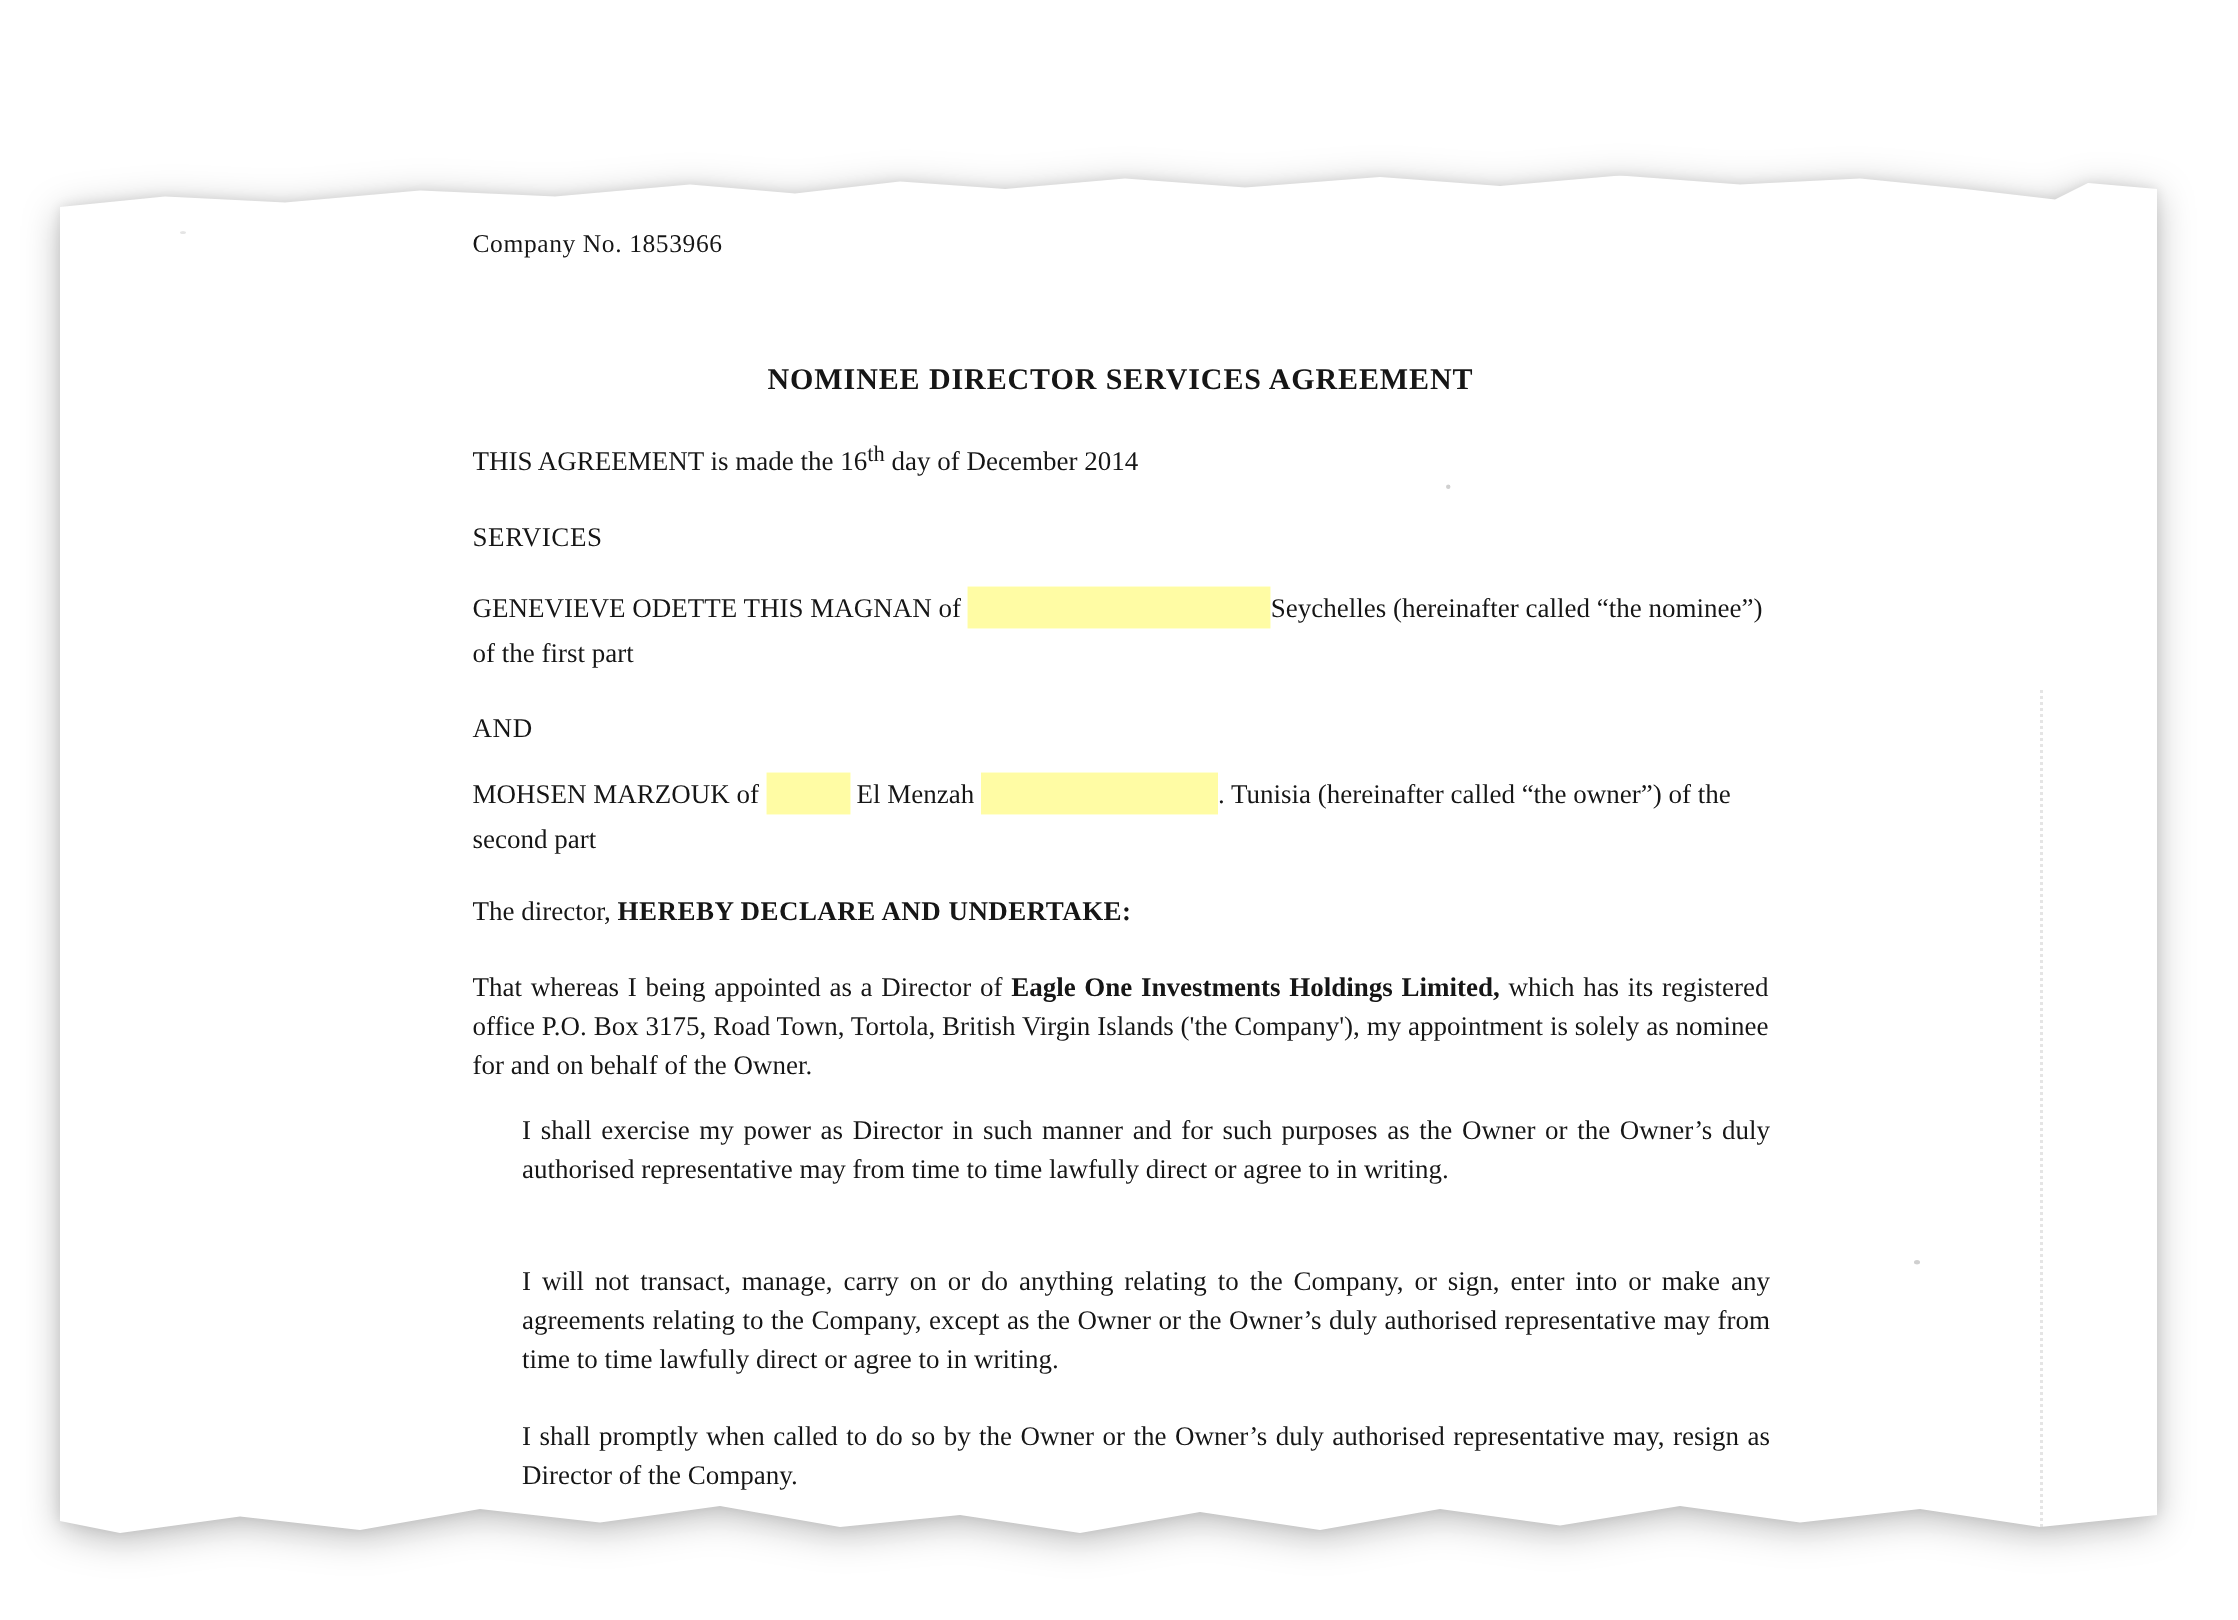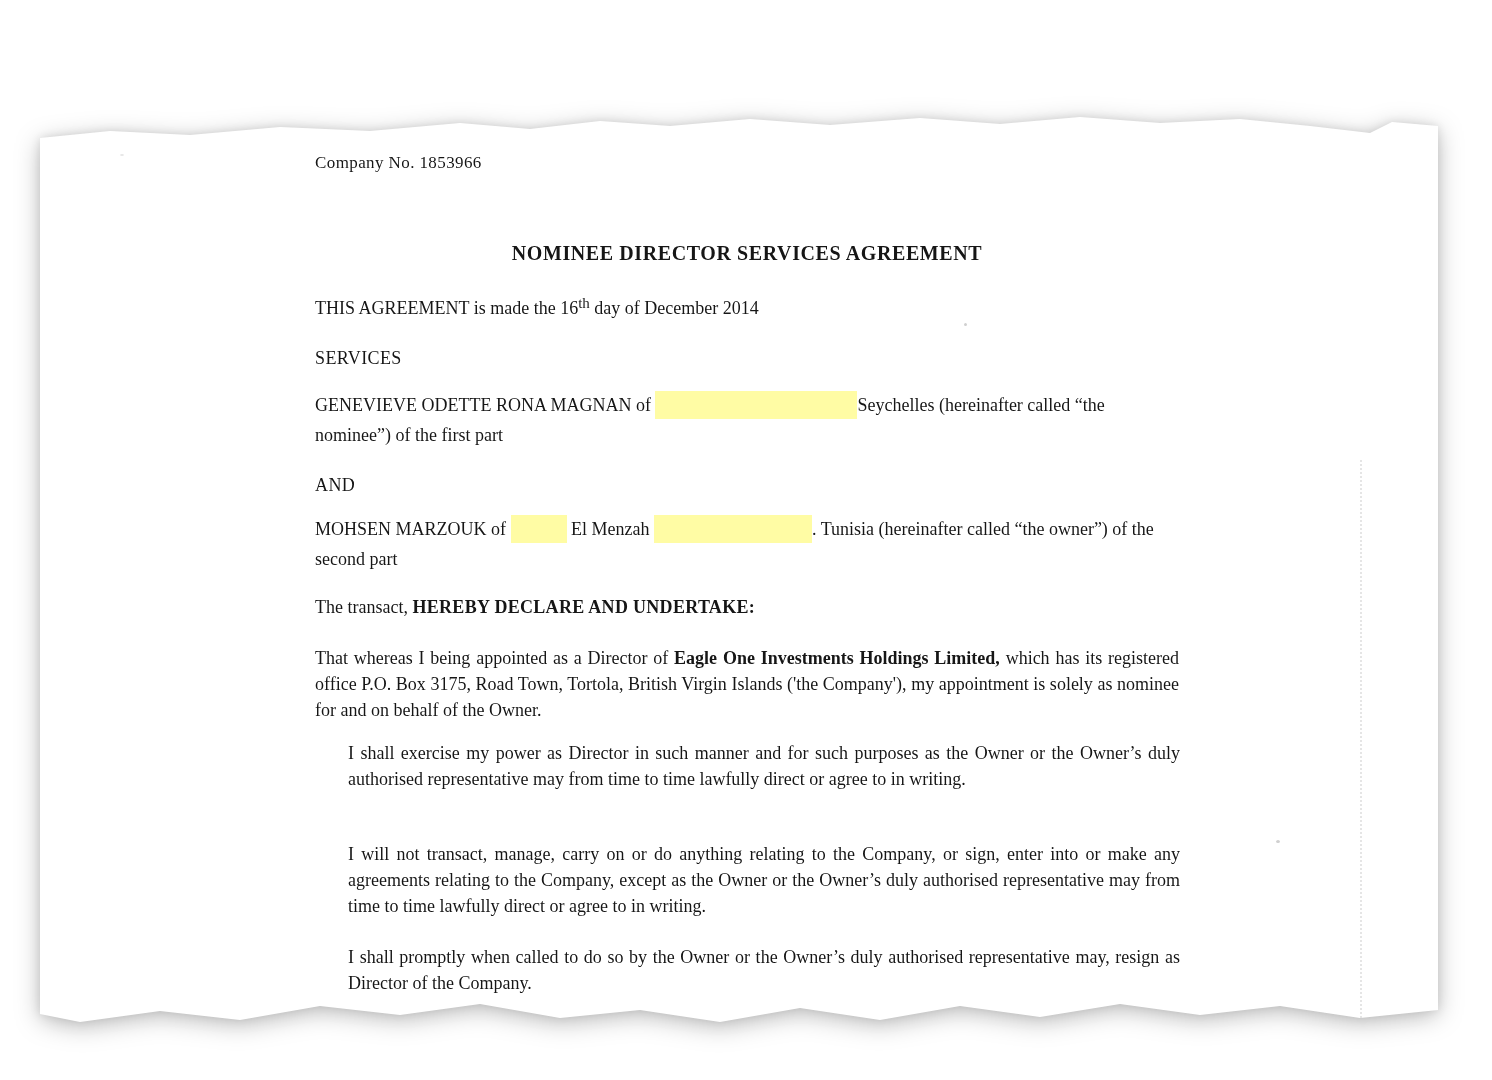--- a/index.html
+++ b/index.html
@@ -67,27 +67,27 @@
     <div class="page ink">
 
       <div class="block company-no">Company No. 1853966</div>
 
       <div class="block doc-title">NOMINEE DIRECTOR SERVICES AGREEMENT</div>
 
       <div class="block intro"><span>THIS AGREEMENT is made the 16</span><sup>th</sup><span> day of December 2014</span></div>
 
       <div class="block between">SERVICES</div>
 
-      <div class="block party1"><span>GENEVIEVE ODETTE RONA MAGNAN of </span><span class="redact r-party1"></span><span>Seychelles (hereinafter called “the nominee”) of the first part</span></div>
+      <div class="block party1"><span>GENEVIEVE ODETTE THIS MAGNAN of </span><span class="redact r-party1"></span><span>Seychelles (hereinafter called “the nominee”) of the first part</span></div>
 
       <div class="block and">AND</div>
 
       <div class="block party2"><span>MOHSEN MARZOUK of </span><span class="redact r-party2a"></span><span> El Menzah </span><span class="redact r-party2b"></span><span>. Tunisia (hereinafter called “the owner”) of the second part</span></div>
 
-      <div class="block declaration"><span>The transact, </span><b>HEREBY DECLARE AND UNDERTAKE:</b></div>
+      <div class="block declaration"><span>The director, </span><b>HEREBY DECLARE AND UNDERTAKE:</b></div>
 
       <div class="block recital"><span>That whereas I being appointed as a Director of </span><b>Eagle One Investments Holdings Limited,</b><span> which has its registered office P.O. Box 3175, Road Town, Tortola, British Virgin Islands ('the Company'), my appointment is solely as nominee for and on behalf of the Owner.</span></div>
 
       <div class="block clause clause1">I shall exercise my power as Director in such manner and for such purposes as the Owner or the Owner’s duly authorised representative may from time to time lawfully direct or agree to in writing.</div>
       <div class="block clause clause3">I shall promptly when called to do so by the Owner or the Owner’s duly authorised representative may, resign as Director of the Company.</div>
       <div class="block clause clause2">I will not transact, manage, carry on or do anything relating to the Company, or sign, enter into or make any agreements relating to the Company, except as the Owner or the Owner’s duly authorised representative may from time to time lawfully direct or agree to in writing.</div>
 
       <div class="perforation"></div>
       <div class="speck speck1"></div>
       <div class="speck speck2"></div>

